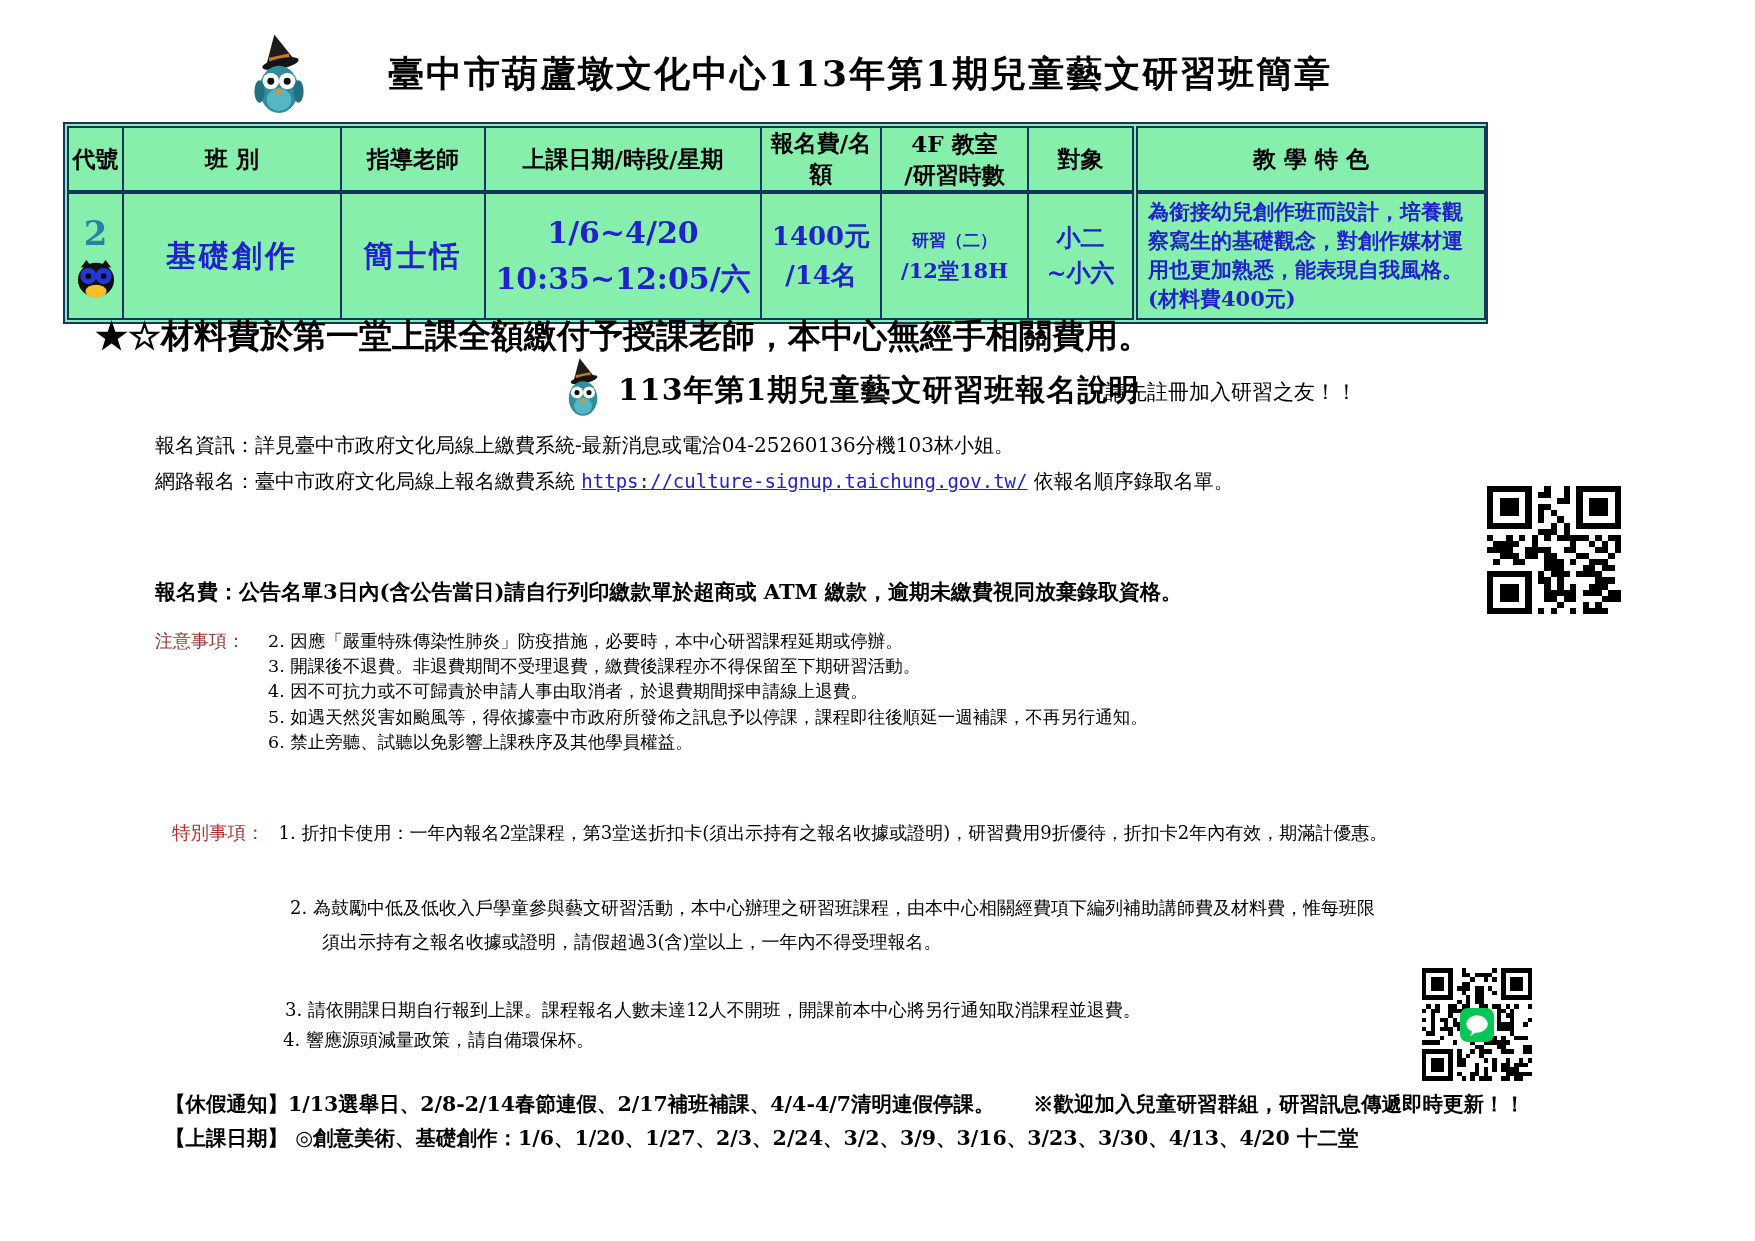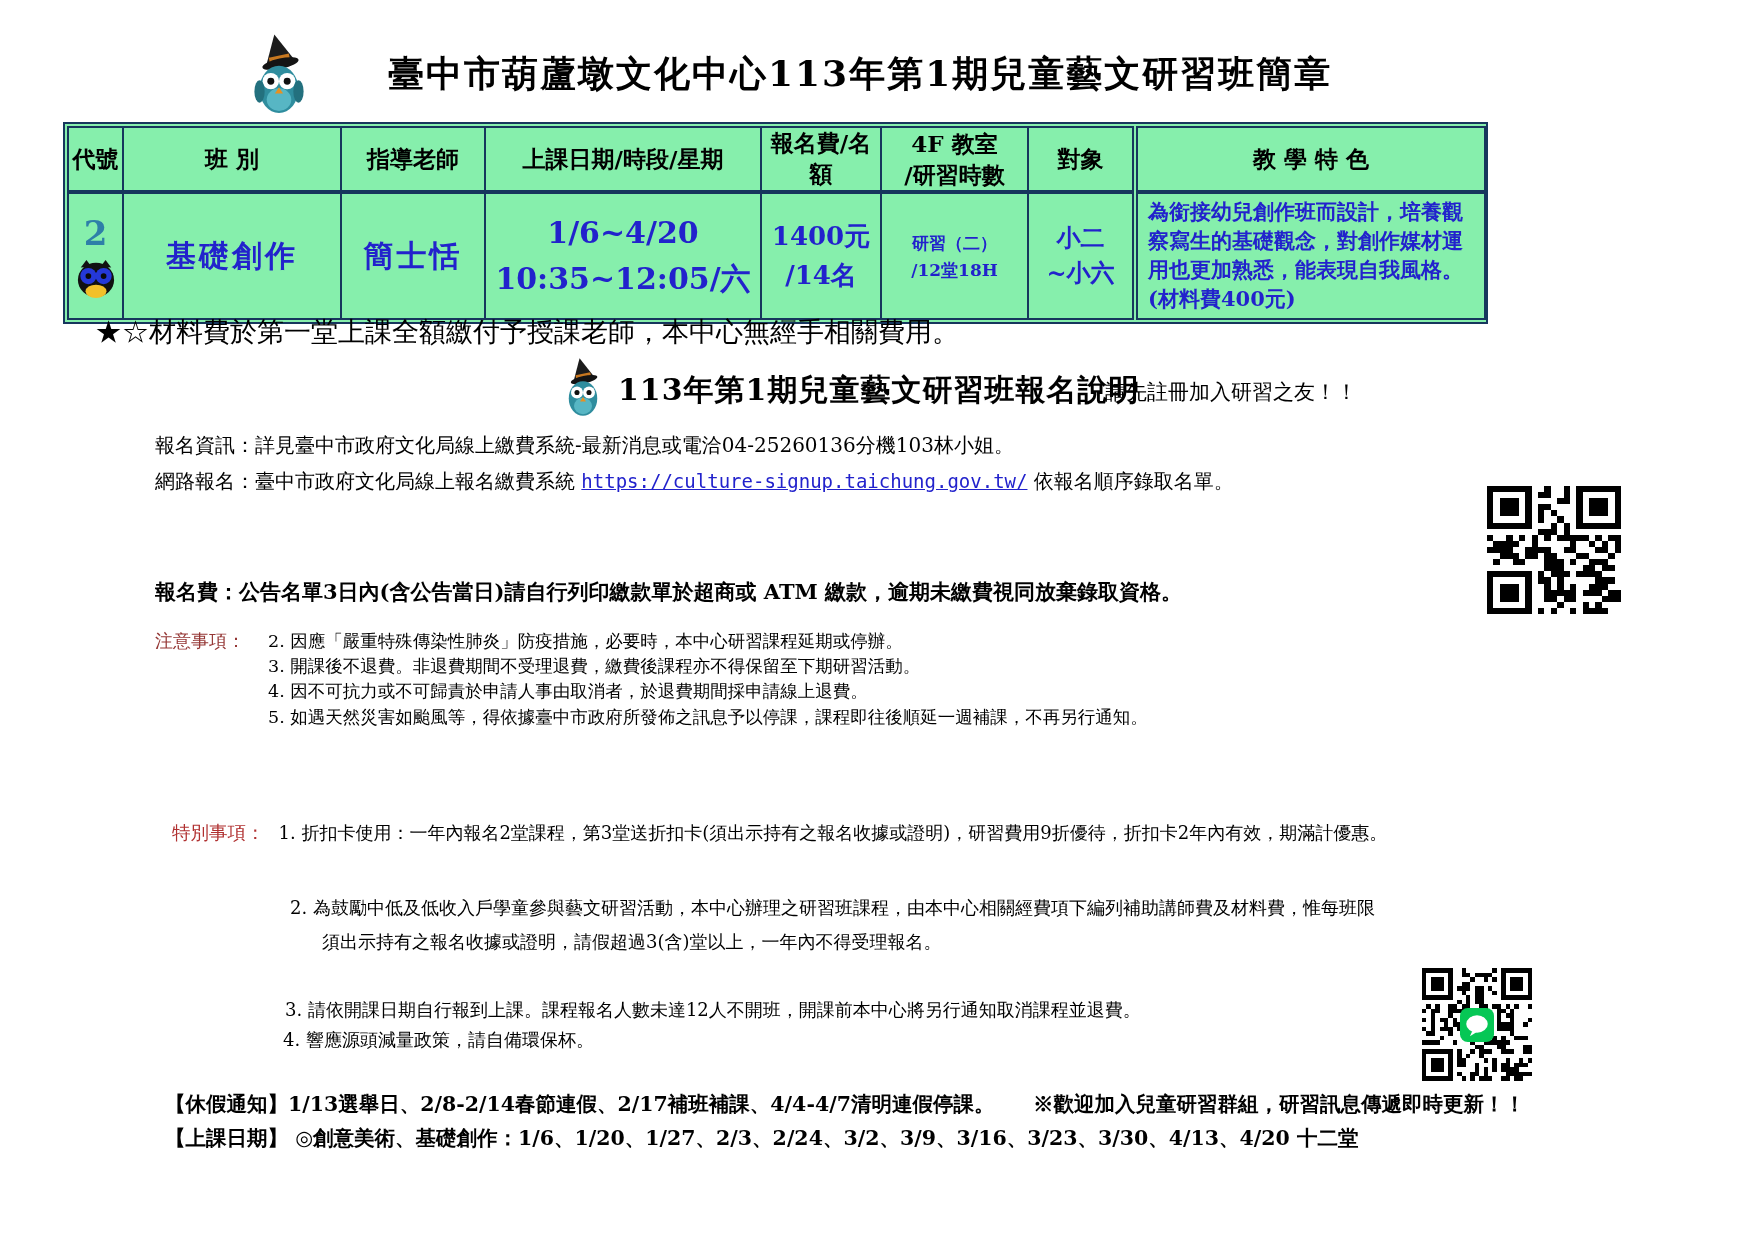--- a/index.html
+++ b/index.html
@@ -28,26 +28,26 @@
   th.th-fee { font-size:17px; }
   th.th-room { font-size:14px; font-weight:bold; line-height:1.35; }
   .dbl-left { border-left:6px double var(--border-navy) !important; }
   .code-num { color:var(--code-teal); font-size:34px; font-weight:bold; line-height:1; margin-top:2px; }
   .owl-small { width:42px; height:40px; margin:8px auto 0; }
   .cell-blue { color:var(--text-blue); font-weight:bold; }
   .class-name, .teacher-name { font-size:30px; letter-spacing:3px; }
   .date-line { font-size:30px; line-height:1.55; }
   .fee-main { font-size:26px; line-height:1.5; }
   .room-line1 { font-size:17px; line-height:1.7; }
-  .room-line2 { font-size:17px; line-height:1.5; }
+  .room-line2 { font-size:21px; line-height:1.5; }
   .target-line { font-size:24px; line-height:1.45; }
   td.features-cell { text-align:left; padding:4px 10px; }
   .features-text { color:var(--text-blue); font-weight:bold; font-size:21px; line-height:1.38; }
 
-  .star-note { left:95px; top:314px; font-size:27px; font-weight:normal; white-space:nowrap; }
+  .star-note { left:95px; top:314px; font-size:33px; font-weight:bold; white-space:nowrap; }
 
   .section2-title { left:618px; top:370px; font-size:30px; font-weight:bold; letter-spacing:1px; white-space:nowrap; }
   .register-note { left:1105px; top:378px; font-size:21px; white-space:nowrap; }
 
   .info-line1 { left:155px; top:432px; font-size:20px; white-space:nowrap; }
   .info-line2 { left:155px; top:468px; font-size:20px; white-space:nowrap;text-align:center; }
   .signup-link { color:var(--link-blue); text-decoration:underline; font-family:"DejaVu Sans Mono","Liberation Mono",monospace; font-size:19px; cursor:pointer; }
   .fee-line { left:155px; top:578px; font-size:21px; font-weight:bold; white-space:nowrap; }
 
   .notes-label { left:155px; top:629px; font-size:18px; color:var(--notes-red); white-space:nowrap; }
@@ -332,20 +332,21 @@
           <rect x="2" y="16" width="3" height="3" fill="#000000"></rect>
         </svg></div>
   </div>
 
   <div class="abs notes-label">注意事項：</div>
   <div class="abs notes-list">
     <div>2. 因應「嚴重特殊傳染性肺炎」防疫措施，必要時，本中心研習課程延期或停辦。</div>
     <div>3. 開課後不退費。非退費期間不受理退費，繳費後課程亦不得保留至下期研習活動。</div>
     <div>4. 因不可抗力或不可歸責於申請人事由取消者，於退費期間採申請線上退費。</div>
     <div>5. 如遇天然災害如颱風等，得依據臺中市政府所發佈之訊息予以停課，課程即往後順延一週補課，不再另行通知。</div>
+    <div>6. 禁止旁聽、試聽以免影響上課秩序及其他學員權益。</div>
   </div>
 
   <div class="abs special-line1">
     <span class="special-label">特別事項：</span><span>1. 折扣卡使用：一年內報名2堂課程，第3堂送折扣卡(須出示持有之報名收據或證明)，研習費用9折優待，折扣卡2年內有效，期滿計優惠。</span>
   </div>
   <div class="abs special-l2a">2. 為鼓勵中低及低收入戶學童參與藝文研習活動，本中心辦理之研習班課程，由本中心相關經費項下編列補助講師費及材料費，惟每班限</div>
   <div class="abs special-l2b">須出示持有之報名收據或證明，請假超過3(含)堂以上，一年內不得受理報名。</div>
   <div class="abs special-l3">3. 請依開課日期自行報到上課。課程報名人數未達12人不開班，開課前本中心將另行通知取消課程並退費。</div>
   <div class="abs special-l4">4. 響應源頭減量政策，請自備環保杯。</div>
 

